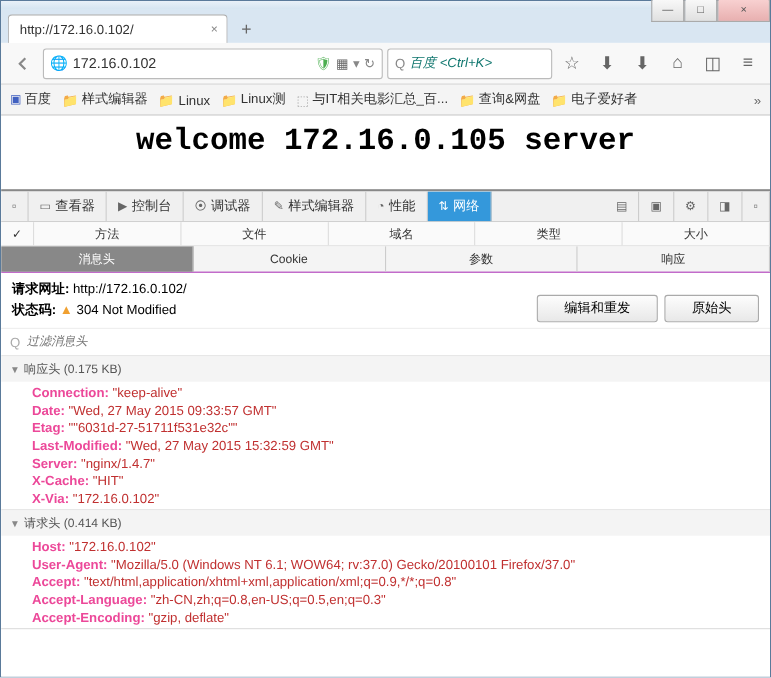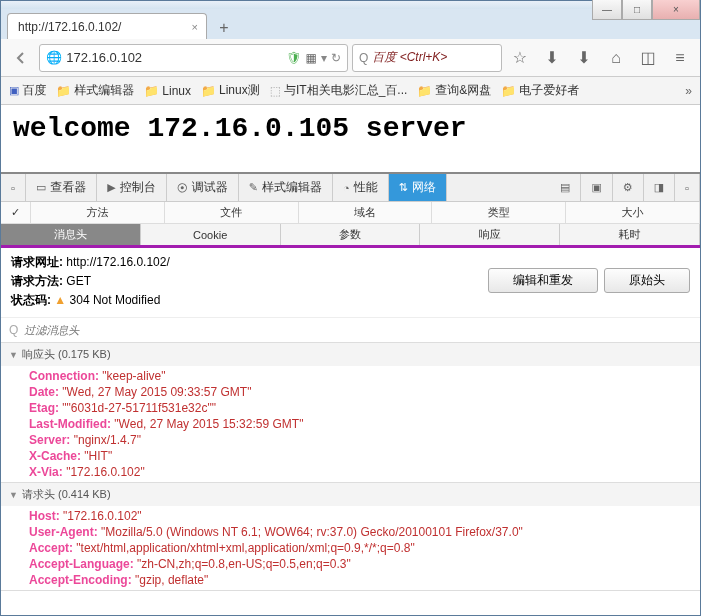--- a/index.html
+++ b/index.html
@@ -13,40 +13,40 @@
 .tab { height: 26px; background: #fff; border: 1px solid #aaa; border-bottom: none; border-radius: 4px 4px 0 0; padding: 0 30px 0 10px; display: flex; align-items: center; position: relative; font-size: 12px; color: #333; min-width: 200px; }
 .tab-close { position: absolute; right: 8px; color: #888; font-size: 11px; }
 .tab-plus { width: 26px; height: 22px; display: flex; align-items: center; justify-content: center; color: #666; font-size: 16px; margin-left: 4px; }
 .nav-bar { height: 38px; background: #f8f8f8; border-bottom: 1px solid #ccc; display: flex; align-items: center; padding: 0 6px; gap: 4px; }
 .nav-btn { width: 28px; height: 28px; display: flex; align-items: center; justify-content: center; color: #666; font-size: 16px; border-radius: 3px; }
 .url-box { flex: 1; height: 28px; border: 1px solid #bbb; border-radius: 3px; display: flex; align-items: center; padding: 0 6px; background: #fff; gap: 4px; }
 .url-box .globe { color: #888; font-size: 13px; }
 .url-text { flex: 1; color: #333; font-size: 13px; }
 .shield { color: #4caf50; font-size: 12px; }
 .search-box { width: 150px; height: 28px; border: 1px solid #bbb; border-radius: 3px; display: flex; align-items: center; padding: 0 6px; background: #fff; gap: 4px; }
-.search-text { color: #7f1d1d; font-style: italic; font-size: 12px; }
+.search-text { color: #0f766e; font-style: italic; font-size: 12px; }
 .bookmark-bar { height: 28px; background: #f4f4f4; border-bottom: 1px solid #ccc; display: flex; align-items: center; padding: 0 8px; gap: 10px; font-size: 12px; }
 .bm-item { display: flex; align-items: center; gap: 3px; color: #333; }
 .bm-folder { color: #f0c040; font-size: 12px; }
 .bm-icon { color: #4060c0; font-size: 11px; }
 .bm-chev { position: absolute; right: 8px; color: #666; }
 .content { flex: 1; background: #fff; overflow: hidden; display: flex; flex-direction: column; }
-.page-body { padding: 8px 12px; }
+.page-body { padding: 8px 12px; text-align: center; }
 .page-h1 { font-family: "Courier New", monospace; font-size: 28px; font-weight: bold; color: #000; }
 .devtools { flex: 1; border-top: 2px solid #888; display: flex; flex-direction: column; background: #fff; margin-top: 20px; overflow: hidden; }
 .dt-tabs { height: 28px; background: #f0f0f0; border-bottom: 1px solid #ccc; display: flex; align-items: stretch; }
 .dt-tab { padding: 0 10px; display: flex; align-items: center; gap: 4px; border-right: 1px solid #ccc; font-size: 12px; color: #333; }
 .dt-tab.active { background: #3498db; color: #fff; }
 .dt-tab .ico { font-size: 11px; color: #666; }
 .dt-tab.active .ico { color: #fff; }
 .dt-right { margin-left: auto; display: flex; }
 .net-cols { height: 22px; background: #fafafa; border-bottom: 1px solid #ddd; display: flex; font-size: 11px; color: #333; }
 .net-col { flex: 1; display: flex; align-items: center; justify-content: center; border-right: 1px solid #ddd; }
 .net-col:first-child { flex: 0 0 30px; }
-.sub-tabs { height: 24px; background: #f4f4f4; border-bottom: 3px solid #a21caf; display: flex; font-size: 11px; }
+.sub-tabs { height: 24px; background: #f4f4f4; border-bottom: 1px solid #a21caf; display: flex; font-size: 11px; }
 .sub-tab { flex: 1; display: flex; align-items: center; justify-content: center; border-right: 1px solid #ccc; color: #333; }
 .sub-tab.active { background: #888; color: #fff; }
 .req-info { padding: 6px 10px; font-size: 12px; background: #fff; border-bottom: 1px solid #eee; position: relative; }
 .req-line { margin-bottom: 2px; }
 .req-label { font-weight: bold; }
 .status-tri { color: #f0a030; }
 .req-btns { position: absolute; right: 10px; top: 20px; display: flex; gap: 6px; }
 .req-btn { padding: 3px 24px; background: linear-gradient(#fdfdfd,#e8e8e8); border: 1px solid #aaa; border-radius: 3px; font-size: 12px; }
 .filter-row { padding: 4px 8px; border-bottom: 1px solid #ddd; display: flex; align-items: center; gap: 4px; }
 .filter-input { flex: 1; border: none; font-size: 11px; font-style: italic; color: #999; padding: 2px; }
@@ -198,26 +198,24 @@
         <div class="net-col">域名</div>
         <div class="net-col">类型</div>
         <div class="net-col">大小</div>
       </div>
 
       <div class="sub-tabs">
         <div class="sub-tab active">消息头</div>
         <div class="sub-tab">Cookie</div>
         <div class="sub-tab">参数</div>
         <div class="sub-tab">响应</div>
-        <div class="sub-tab">耗时</div>
       </div>
 
       <div class="req-info">
         <div class="req-line"><span class="req-label">请求网址:</span> <span>http://172.16.0.102/</span></div>
-        <div class="req-line"><span class="req-label">请求方法:</span> <span>GET</span></div>
         <div class="req-line"><span class="req-label">状态码:</span> <span class="status-tri">▲</span> <span>304 Not Modified</span></div>
         <div class="req-btns">
           <div class="req-btn">编辑和重发</div>
           <div class="req-btn">原始头</div>
         </div>
       </div>
 
       <div class="filter-row">
         <span style="color:#aaa">Q</span>
         <input class="filter-input" placeholder="过滤消息头" style="">

